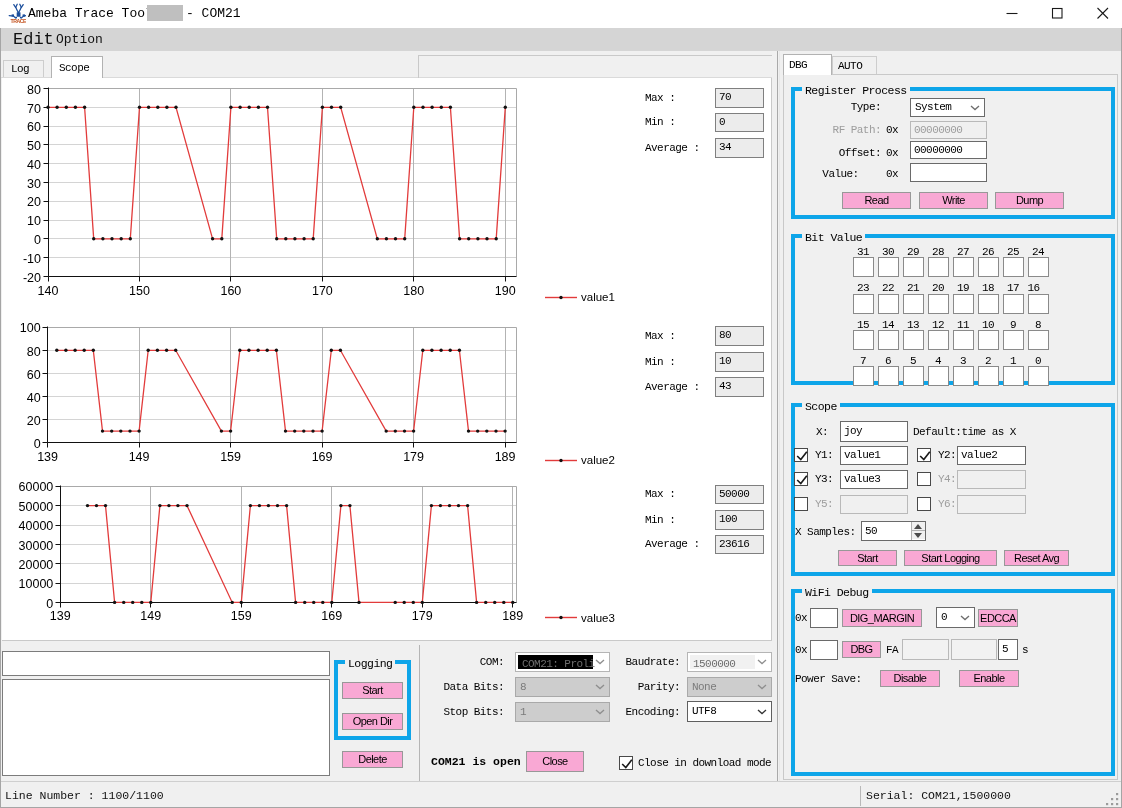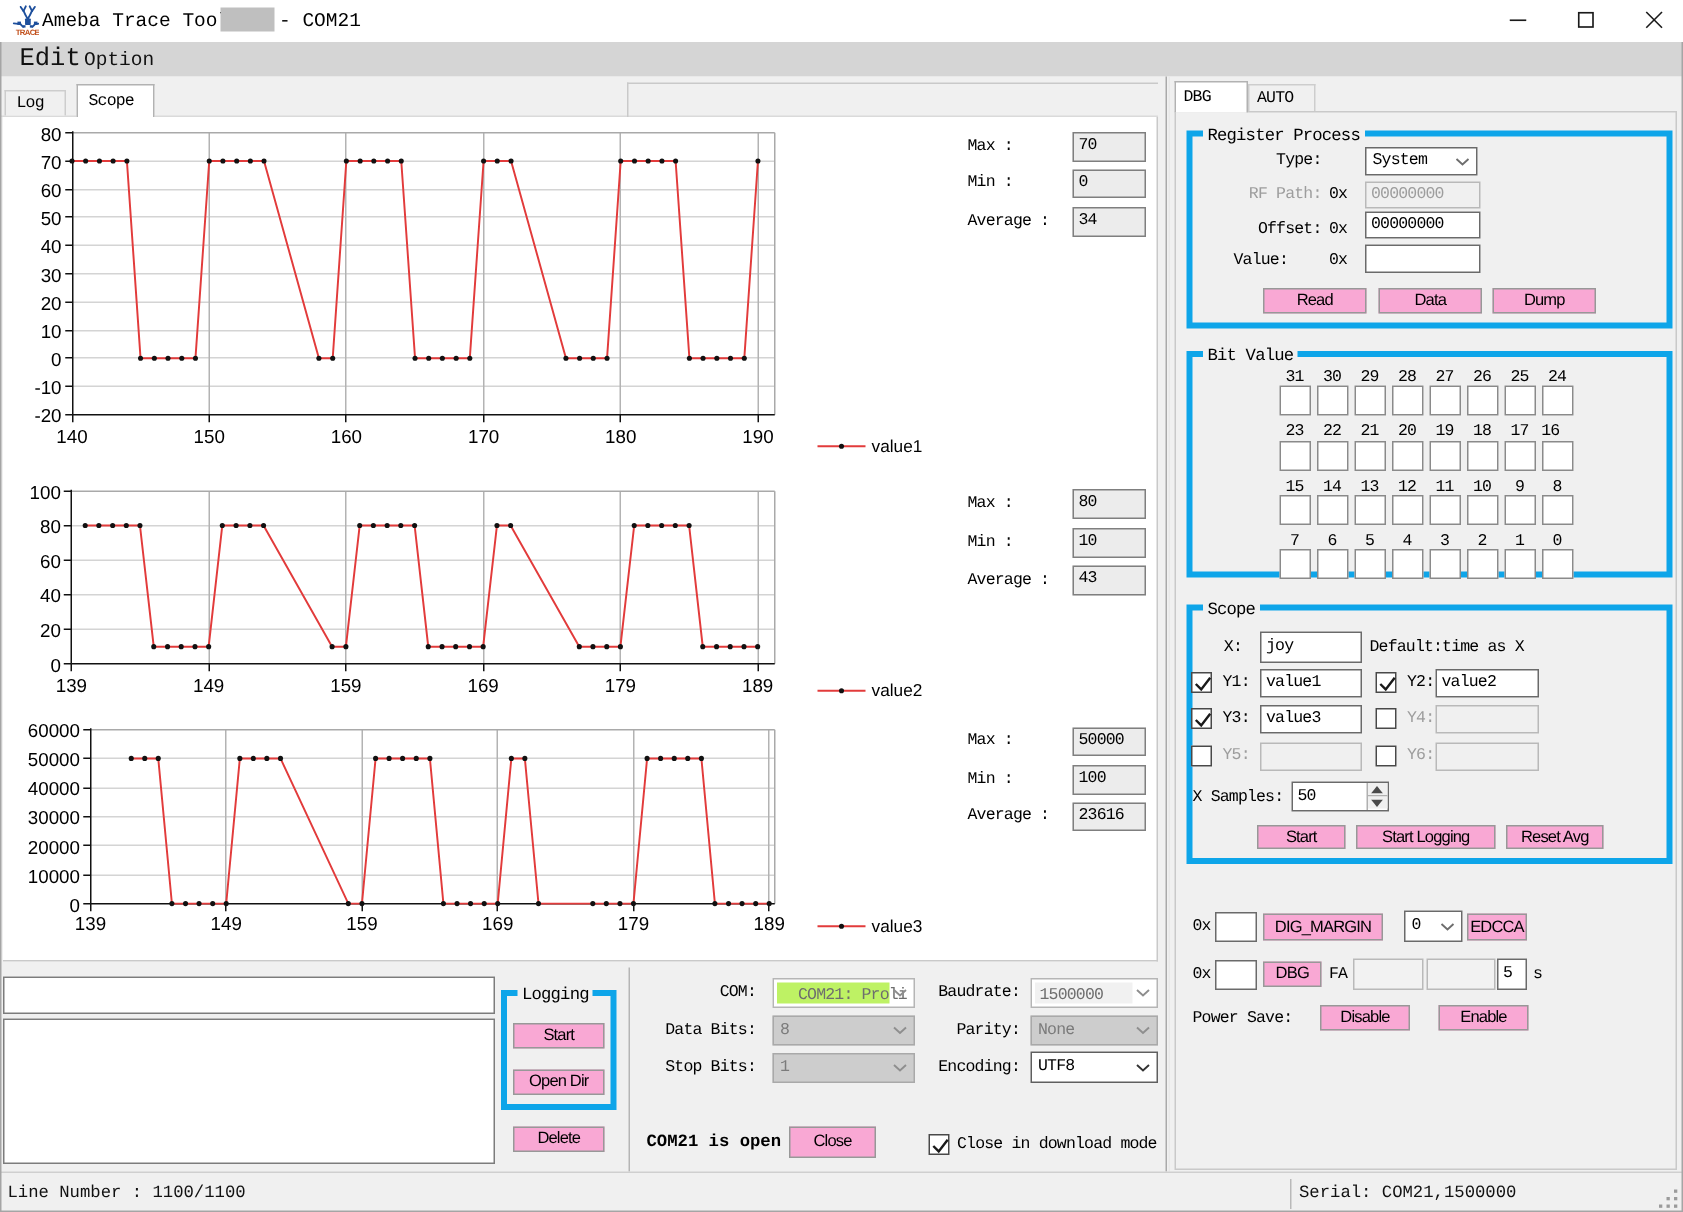--- a/index.html
+++ b/index.html
@@ -367,21 +367,21 @@
 <div class="lbl" style="left:800px;top:124px;width:81px;height:13px;text-align:right;color:#9d9d9d">RF Path:</div>
 <div class="lbl" style="left:886px;top:124px;width:20px;height:13px">0x</div>
 <div class="tbd" style="left:910px;top:121px;width:77px;height:18px;line-height:16px">00000000</div>
 <div class="lbl" style="left:800px;top:147px;width:81px;height:13px;text-align:right">Offset:</div>
 <div class="lbl" style="left:886px;top:147px;width:20px;height:13px">0x</div>
 <div class="tb" style="left:910px;top:141px;width:77px;height:18px;line-height:16px">00000000</div>
 <div class="lbl" style="left:800px;top:168px;width:81px;height:13px;text-align:center">Value:</div>
 <div class="lbl" style="left:886px;top:168px;width:20px;height:13px">0x</div>
 <div class="tb" style="left:910px;top:163px;width:77px;height:19px;line-height:17px"></div>
 <div class="btn" style="left:842px;top:192px;width:69px;height:17px;line-height:15px">Read</div>
-<div class="btn" style="left:919px;top:192px;width:69px;height:17px;line-height:15px">Data</div>
+<div class="btn" style="left:919px;top:192px;width:69px;height:17px;line-height:15px">Write</div>
 <div class="btn" style="left:995px;top:192px;width:69px;height:17px;line-height:15px">Dump</div>
 <div class="grp" style="left:791px;top:234px;width:324px;height:151px">
       <div class="grplbl">Bit Value</div>
     </div>
 <div class="m abs" style="left:852.5px;top:245.5px;width:21px;height:12px;line-height:12px;text-align:center">31</div>
 <div class="abs" style="left:852.5px;top:256.5px;width:21px;height:20px;background:#fff;border:1px solid #8a8a8a"></div>
 <div class="m abs" style="left:877.5px;top:245.5px;width:21px;height:12px;line-height:12px;text-align:center">30</div>
 <div class="abs" style="left:877.5px;top:256.5px;width:21px;height:20px;background:#fff;border:1px solid #8a8a8a"></div>
 <div class="m abs" style="left:902.5px;top:245.5px;width:21px;height:12px;line-height:12px;text-align:center">29</div>
 <div class="abs" style="left:902.5px;top:256.5px;width:21px;height:20px;background:#fff;border:1px solid #8a8a8a"></div>
@@ -489,20 +489,23 @@
       </div>
 <div style="height:8px;background:#f0f0f0;position:relative">
         <svg width="8" height="5" style="position:absolute;left:2px;top:1.5px">
           <polygon points="0,0 8,0 4,5" fill="#4a4a4a"></polygon>
         </svg>
       </div>
     </div>
 <div class="btn" style="left:838px;top:550px;width:59px;height:16px;line-height:14px">Start</div>
 <div class="btn" style="left:904px;top:550px;width:93px;height:16px;line-height:14px">Start Logging</div>
 <div class="btn" style="left:1004px;top:550px;width:65px;height:16px;line-height:14px">Reset Avg</div>
+<div class="grp" style="left:791px;top:589px;width:324px;height:187px">
+      <div class="grplbl">WiFi Debug</div>
+    </div>
 <div class="lbl" style="left:795px;top:612px;width:16px;height:13px">0x</div>
 <div class="tb" style="left:810px;top:608px;width:28px;height:20px;line-height:18px"></div>
 <div class="btn" style="left:842px;top:609px;width:80px;height:18px;line-height:16px">DIG_MARGIN</div>
 <div class="m abs" style="left:936px;top:607px;width:39px;height:21px;background:#fff;border:1px solid #6a6a6a;padding-left:4px;line-height:19px">0<svg width="10" height="6" viewBox="0 0 10 6" style="position:absolute;right:4px;top:50%;margin-top:-3px">
         <polyline points="1,1 5,4.6 9,1" fill="none" stroke="#6e6e6e" stroke-width="1.3"></polyline>
       </svg></div>
 <div class="btn" style="left:978px;top:609px;width:40px;height:18px;line-height:16px">EDCCA</div>
 <div class="lbl" style="left:795px;top:644px;width:16px;height:13px">0x</div>
 <div class="tb" style="left:810px;top:640px;width:28px;height:20px;line-height:18px"></div>
 <div class="btn" style="left:842px;top:641px;width:39px;height:17px;line-height:15px">DBG</div>
@@ -518,21 +521,21 @@
 <div class="abs" style="left:2px;top:679px;width:328px;height:97px;background:#fff;border:1px solid #7c7c7c"></div>
 <div class="grp" style="left:334px;top:660px;width:77px;height:80px">
       <div class="grplbl">Logging</div>
     </div>
 <div class="btn" style="left:342px;top:682px;width:61px;height:17px;line-height:15px">Start</div>
 <div class="btn" style="left:342px;top:713px;width:61px;height:17px;line-height:15px">Open Dir</div>
 <div class="btn" style="left:342px;top:751px;width:61px;height:17px;line-height:15px">Delete</div>
 <div class="abs" style="left:419px;top:645px;width:1px;height:136px;background:#b5b5b5"></div>
 <div class="lbl" style="left:440px;top:656px;width:64px;height:13px;text-align:right">COM:</div>
 <div class="abs" style="left:515px;top:652px;width:95px;height:20px;background:#fff;border:1px solid #b5b5b5;line-height:18px">
-      <div class="m" style="position:absolute;left:2px;top:2px;right:16px;bottom:2px;background:#bef264;color:#6e6e6e;padding-left:14px">COM21: Proli</div>
+      <div class="m" style="position:absolute;left:2px;top:2px;right:16px;bottom:2px;background:#000000;color:#6e6e6e;padding-left:4px">COM21: Proli</div>
       <svg width="10" height="6" viewBox="0 0 10 6" style="position:absolute;right:4px;top:50%;margin-top:-3px">
         <polyline points="1,1 5,4.6 9,1" fill="none" stroke="#8e8e8e" stroke-width="1.3"></polyline>
       </svg>
     </div>
 <div class="lbl" style="left:616px;top:656px;width:64px;height:13px;text-align:right">Baudrate:</div>
 <div class="abs" style="left:687px;top:652px;width:85px;height:20px;background:#fff;border:1px solid #b5b5b5;line-height:18px">
       <div class="m" style="position:absolute;left:2px;top:2px;right:16px;bottom:2px;background:#f1f1f1;color:#6e6e6e;padding-left:3px">1500000</div>
       <svg width="10" height="6" viewBox="0 0 10 6" style="position:absolute;right:4px;top:50%;margin-top:-3px">
         <polyline points="1,1 5,4.6 9,1" fill="none" stroke="#8e8e8e" stroke-width="1.3"></polyline>
       </svg>

